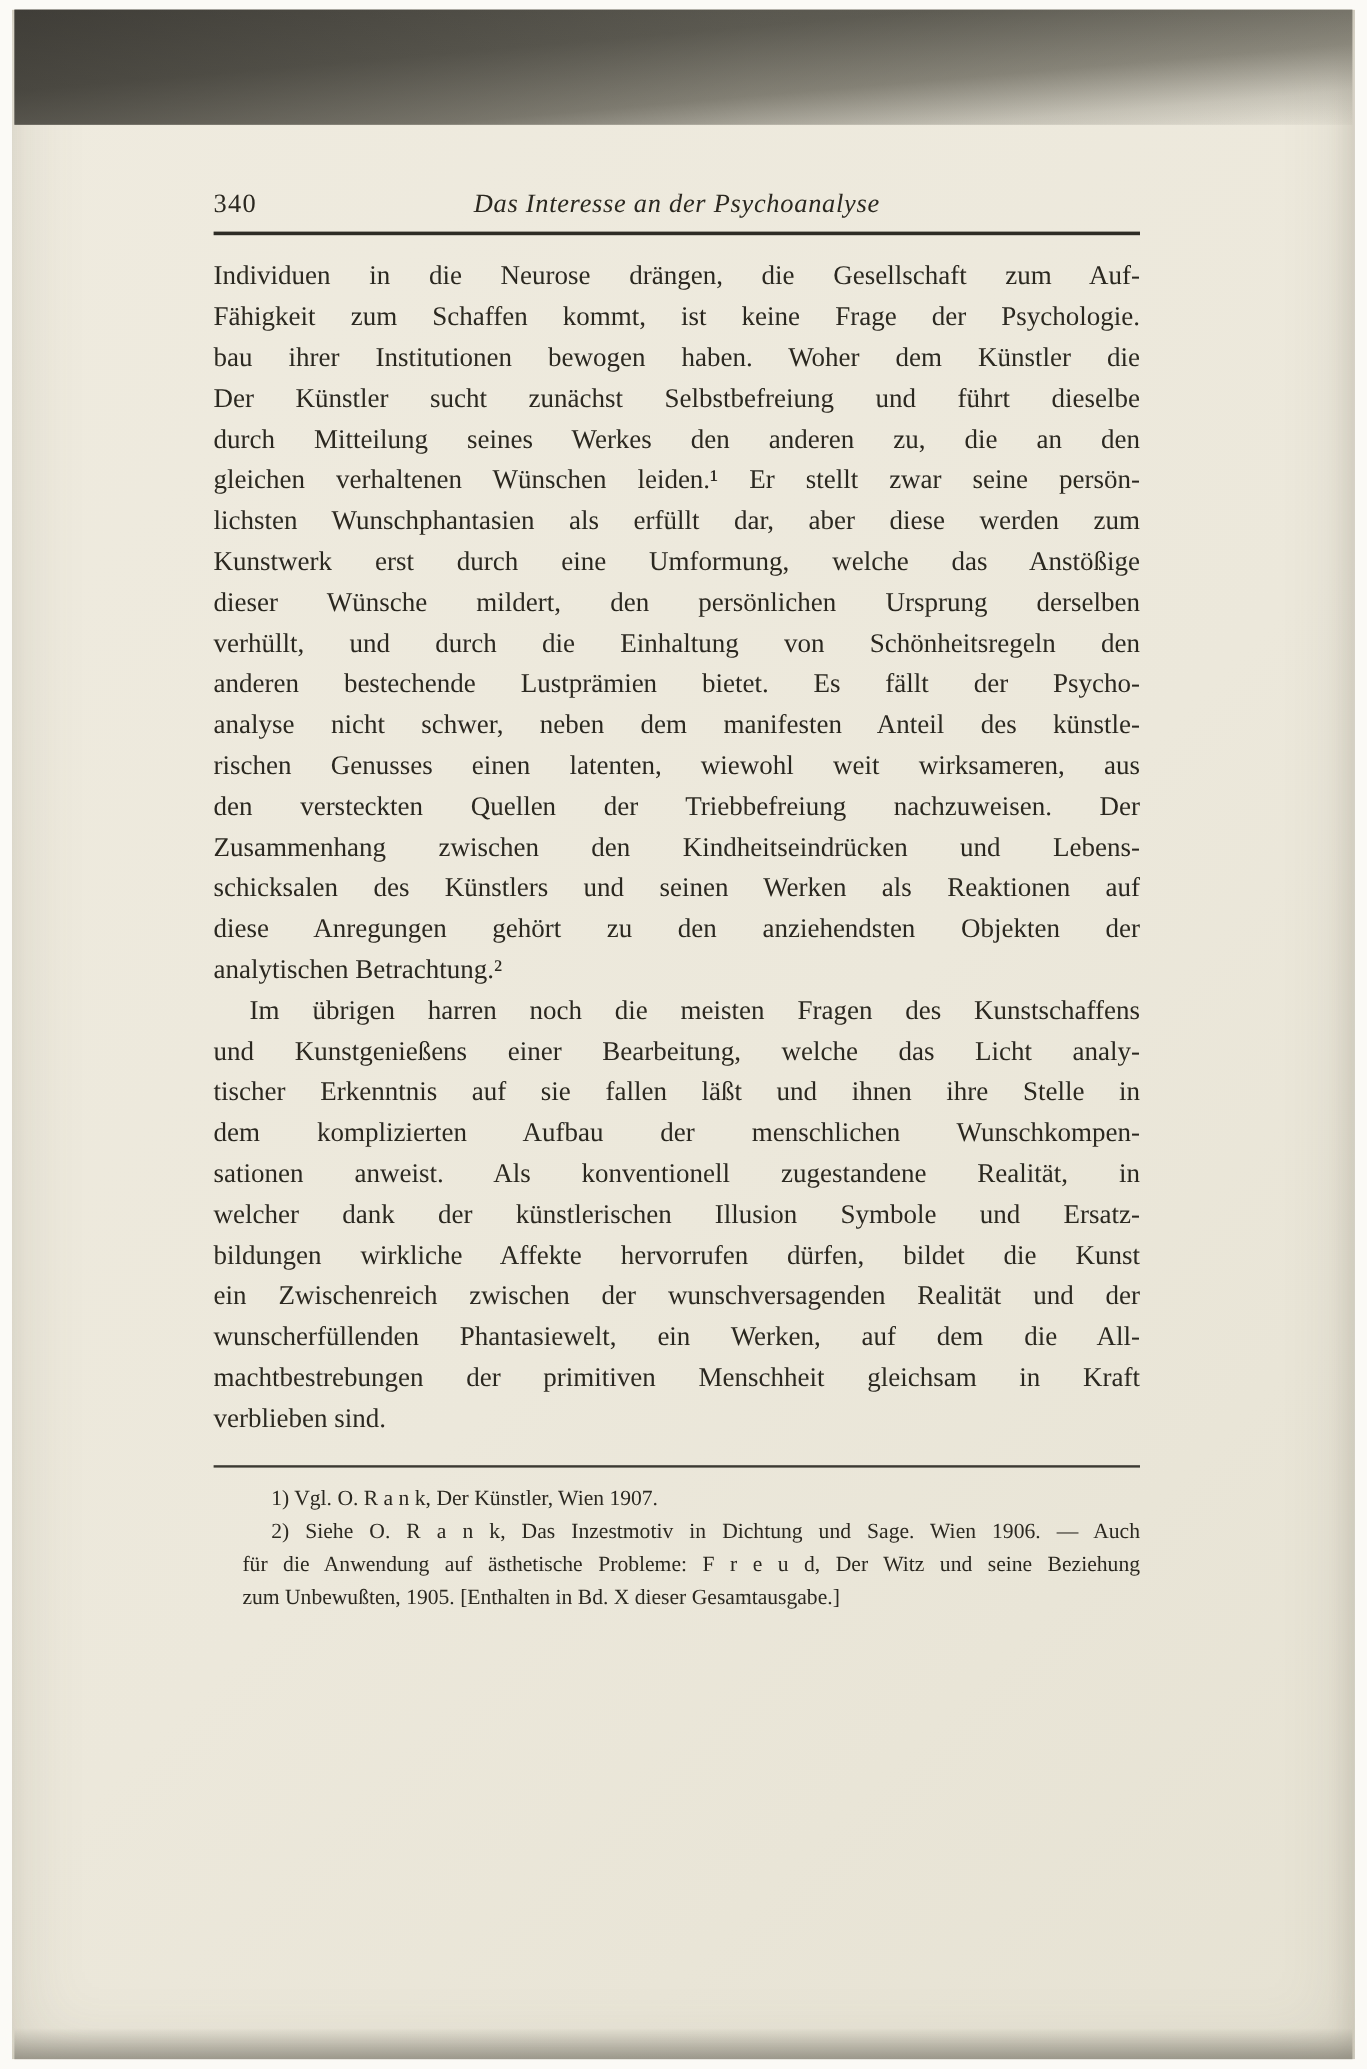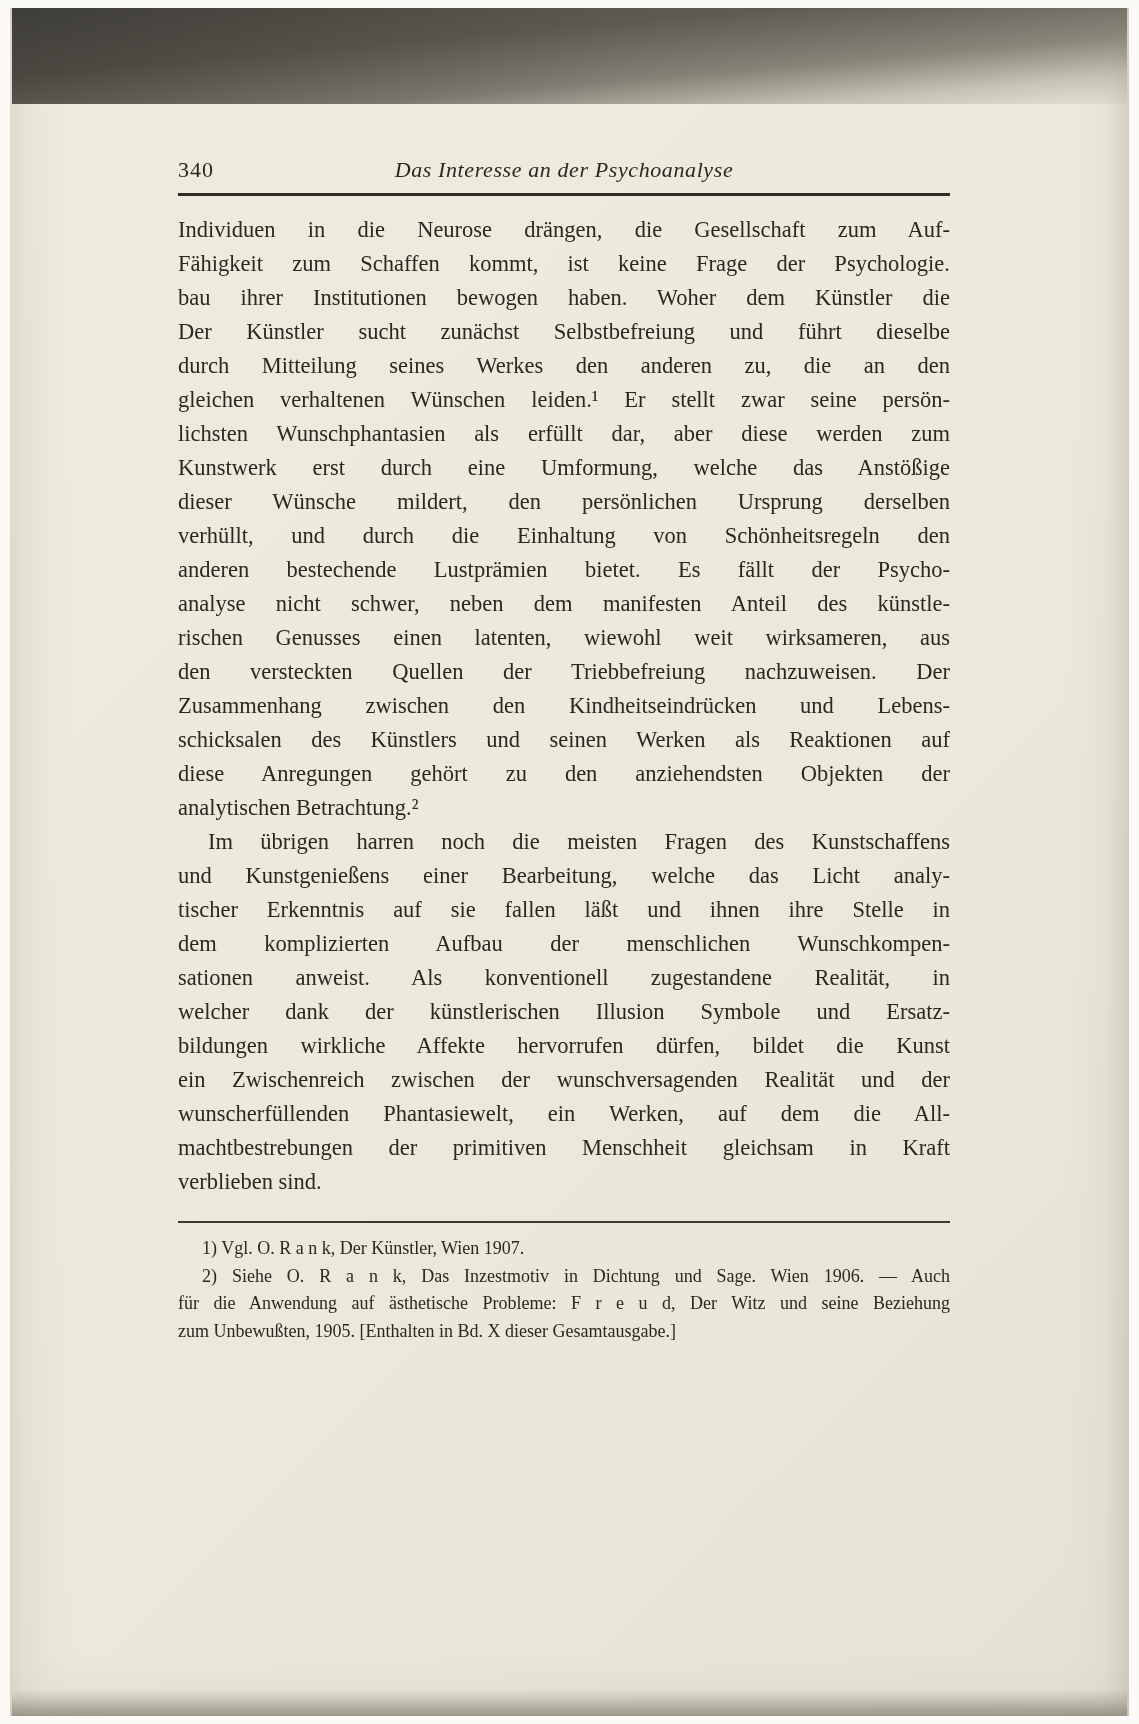--- a/index.html
+++ b/index.html
@@ -55,21 +55,21 @@
   .line{
     text-align:justify;text-align-last:justify;
     white-space:normal;
   }
   .line.last{text-align:center;text-align-last:left;}
   .line.indent{text-indent:30px;}
   .footnote-rule{
     height:2px;background:#3c3a33;margin-top:22px;
   }
   .footnotes{
-    margin-top:12px;font-size:18px;line-height:27.5px;
+    margin-top:12px;font-size:18px;line-height:27.5px;margin-left:24px;
   }
   .footnote{margin:0;}
   .fn-line{
     text-align:justify;text-align-last:justify;
   }
   .fn-line.last{text-align:left;text-align-last:left;}
   .fn-line.first{text-indent:24px;}
 </style>
 </head>
 <body>

